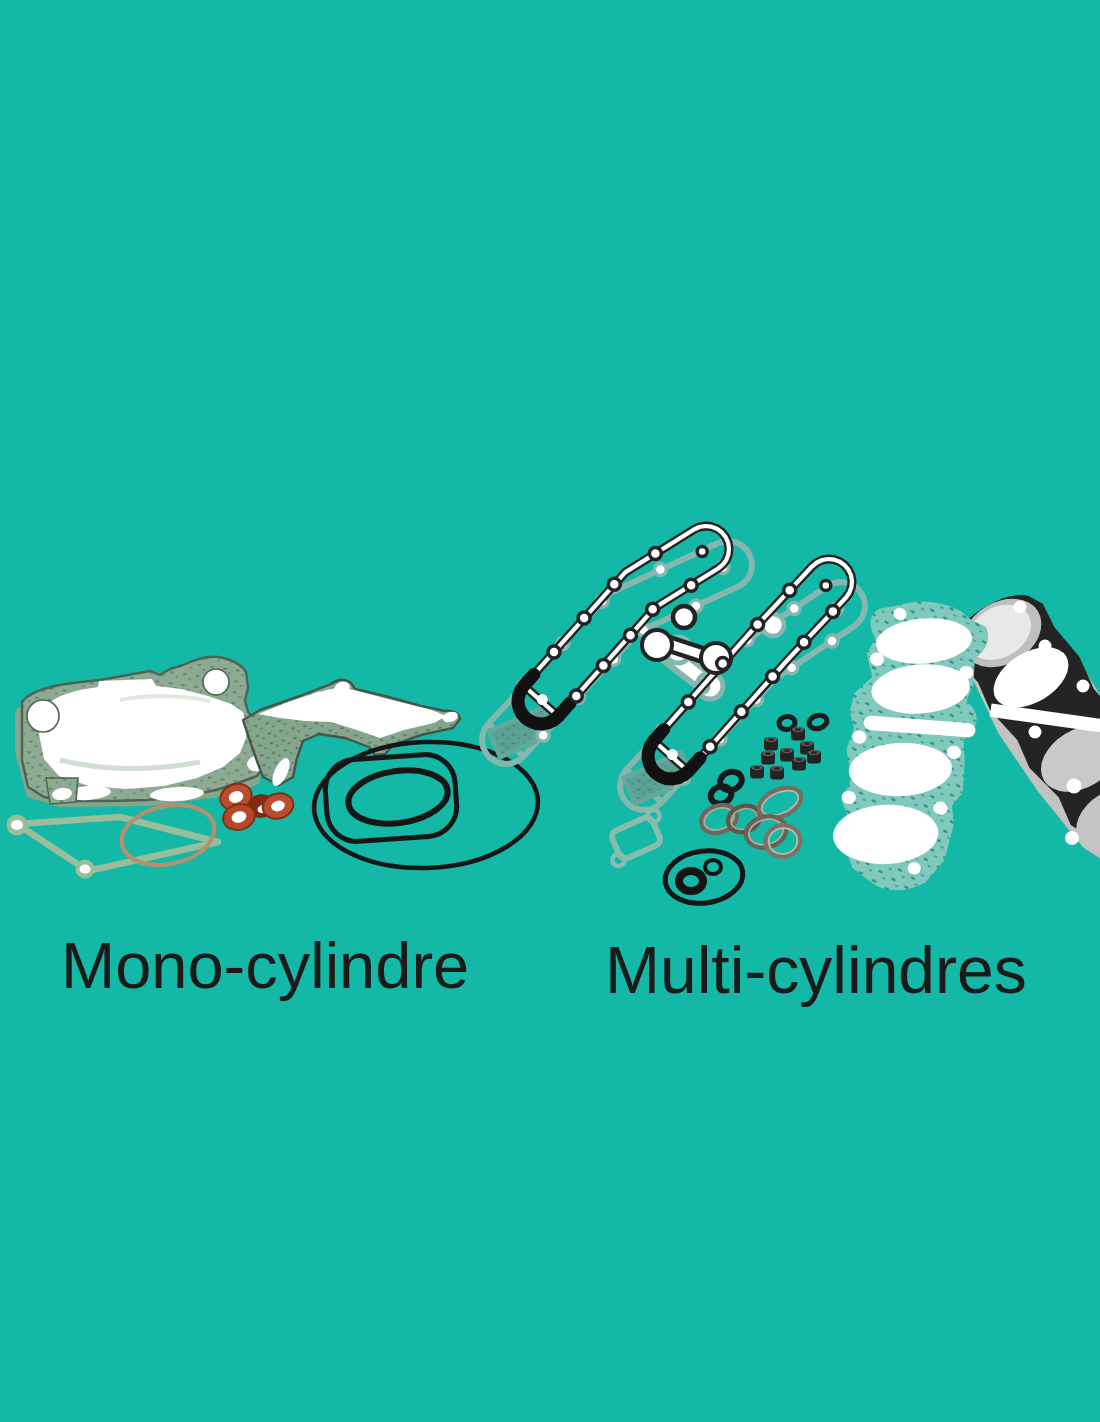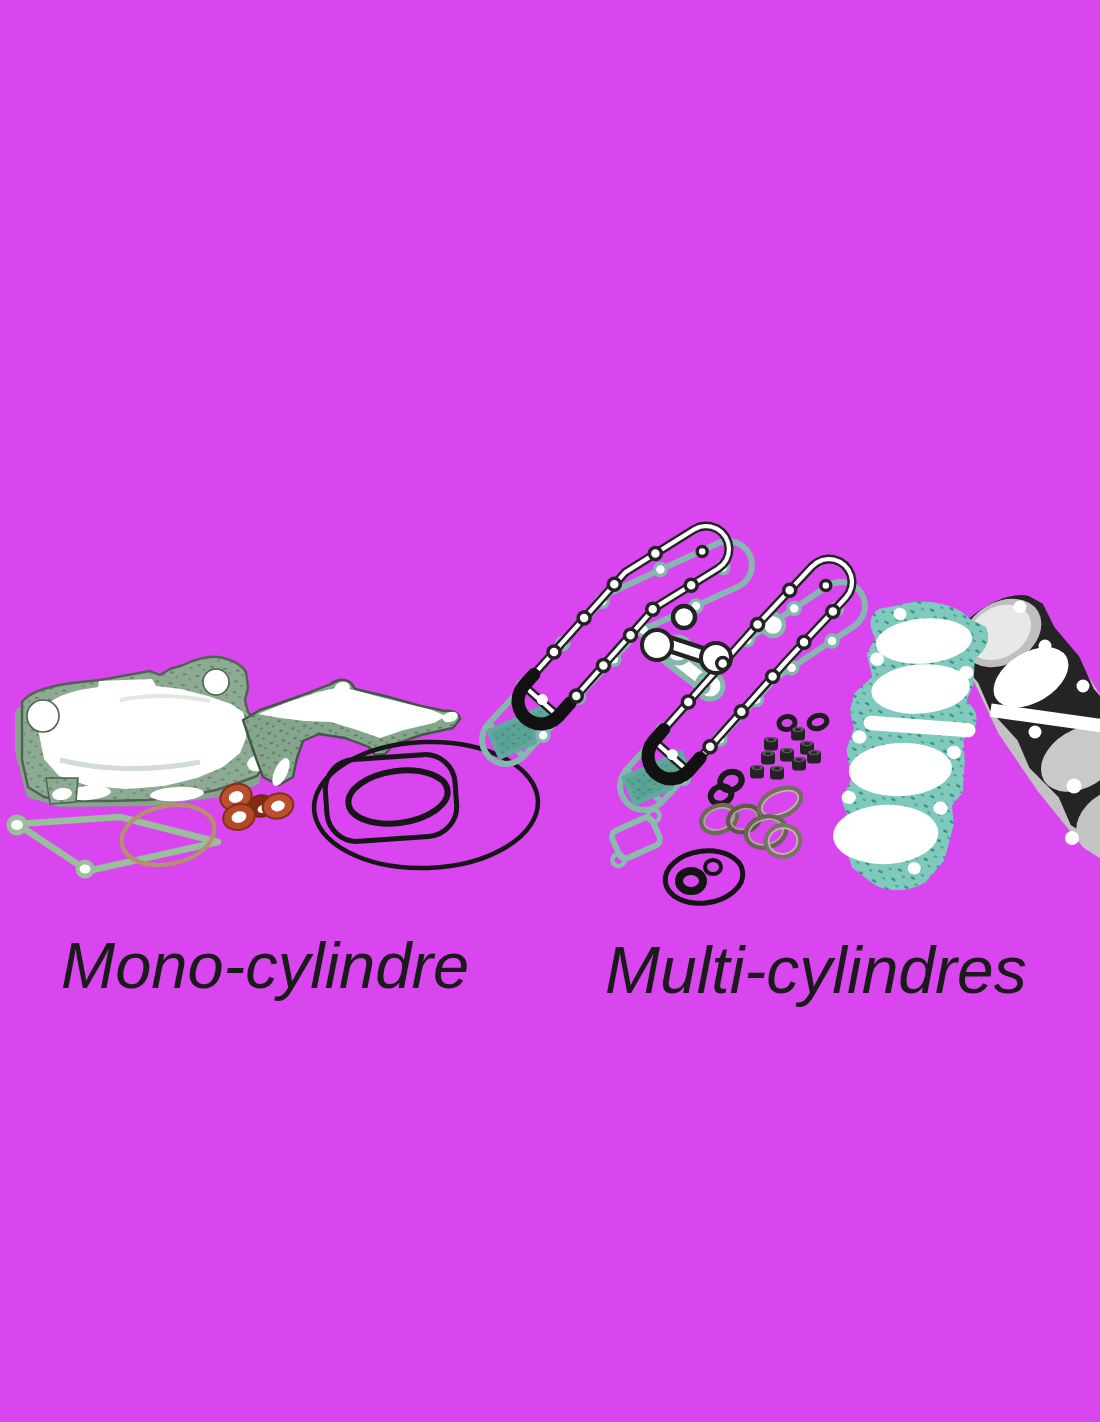--- a/index.html
+++ b/index.html
@@ -1,17 +1,17 @@
 <!DOCTYPE html>
 <html><head>
 <meta charset="utf-8">
 <style>
 html,body{margin:0;padding:0;background:#fff;}
-#canvas{position:relative;width:1100px;height:1422px;background:#d946ef;overflow:hidden;
-font-family:"Liberation Sans", sans-serif;font-style:italic;}
+#canvas{position:relative;width:1100px;height:1422px;background:#14b8a6;overflow:hidden;
+font-family:"Liberation Sans", sans-serif;}
 </style>
 </head>
 <body>
 <div id="canvas">
 <svg width="1100" height="1422" viewBox="0 0 1100 1422" style="position:absolute;left:0;top:0;filter:blur(0.75px);">
 <defs>
 <pattern id="pg" width="13" height="11" patternUnits="userSpaceOnUse" patternTransform="rotate(8)">
  <rect width="13" height="11" fill="#8cab92"></rect>
  <rect x="2" y="3" width="3.5" height="1.8" fill="#64806a"></rect>
  <rect x="8" y="7" width="2.5" height="1.6" fill="#6b856f"></rect>

